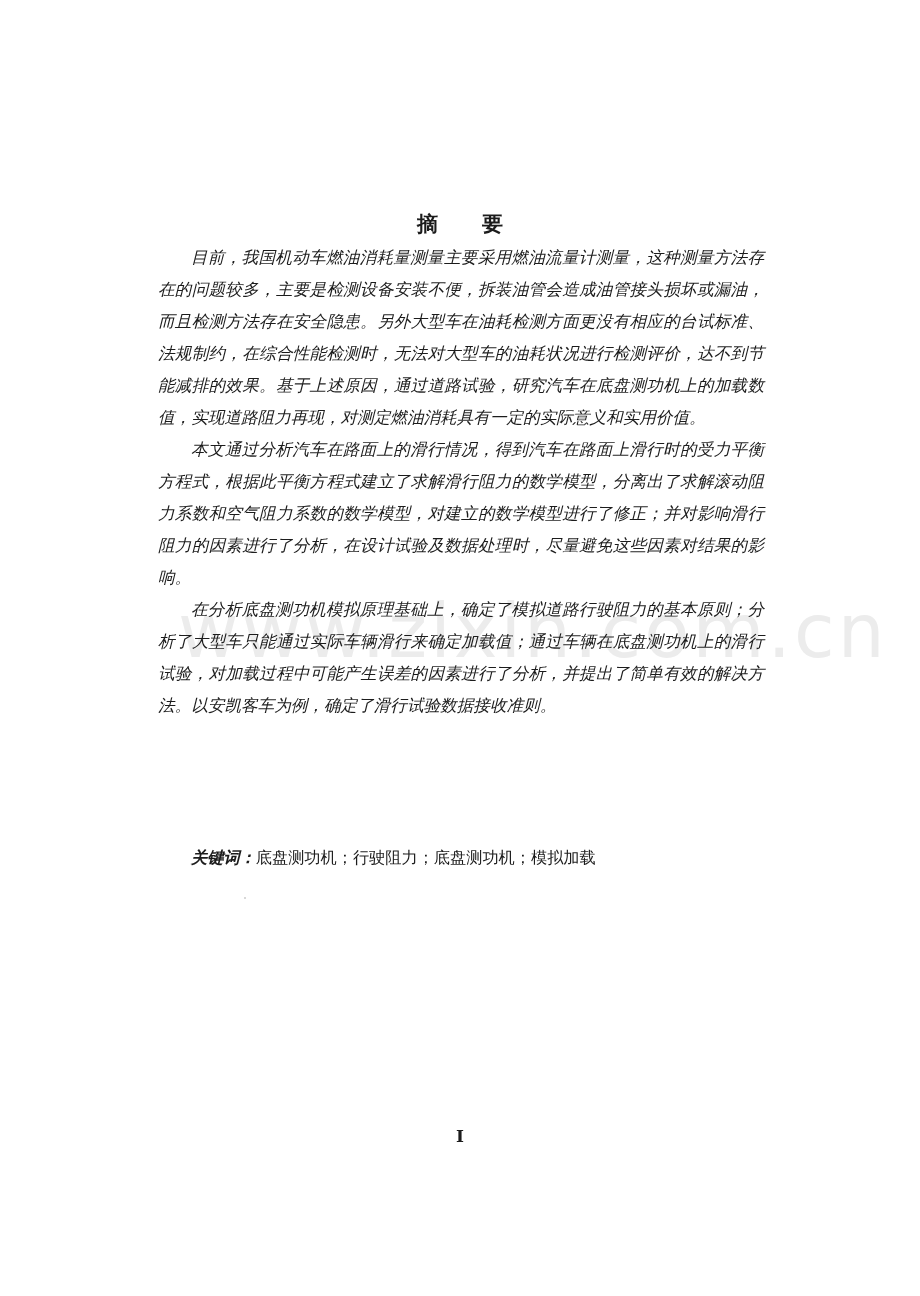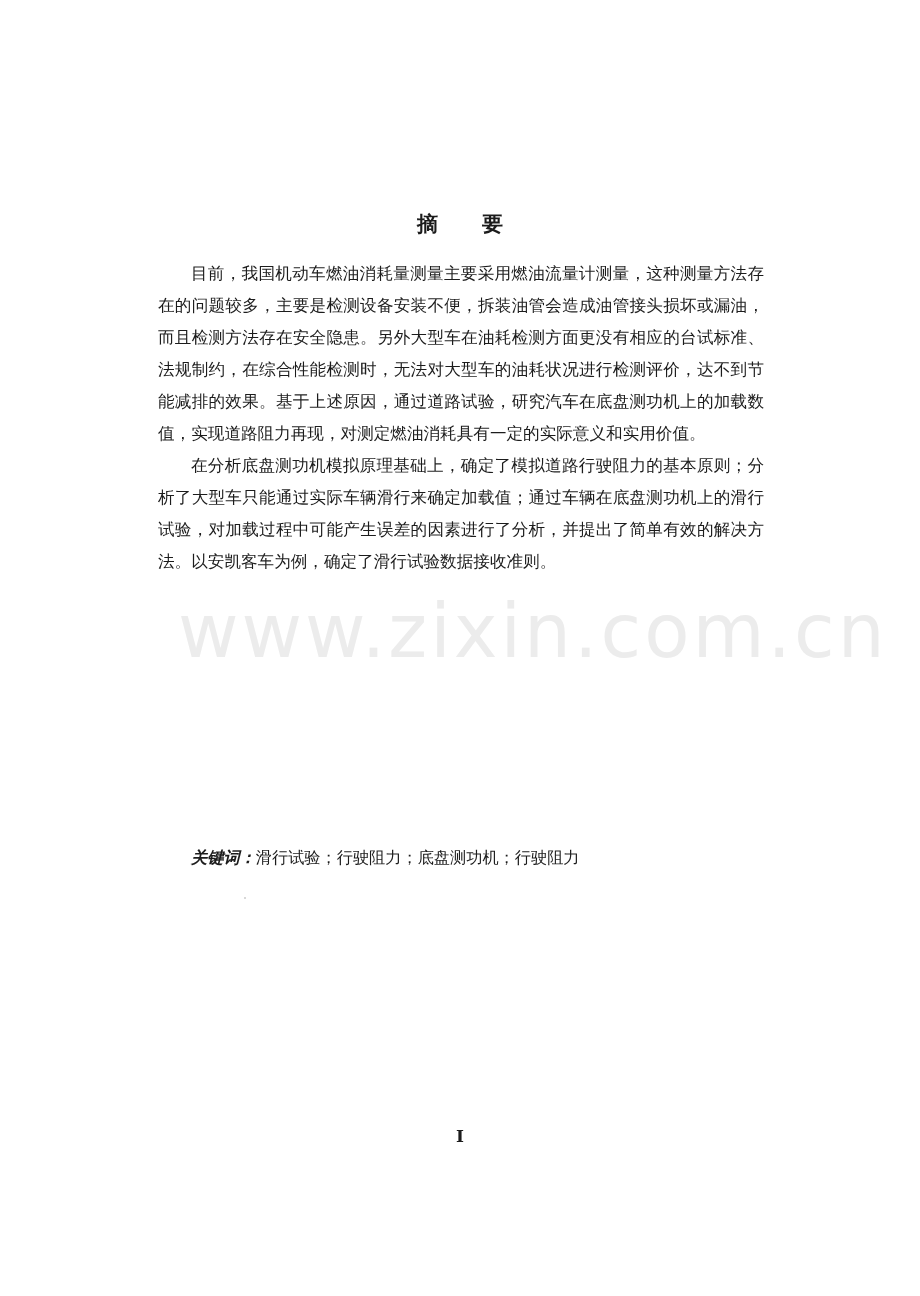--- a/index.html
+++ b/index.html
@@ -48,26 +48,27 @@
     }
     .title span {
       display: inline-block;
     }
     .title .gap {
       width: 44px;
     }
     .body-text {
       position: absolute;
       left: 158px;
-      top: 258px;
+      top: 242px;
       width: 606px;
       font-size: 16.6px;
       line-height: 32px;
       text-align: justify;
       z-index: 1;
+      font-style: italic;
     }
     .body-text p {
       margin: 0;
       text-indent: 33px;
     }
     .keywords {
       position: absolute;
       left: 191px;
       top: 844px;
       font-size: 16.2px;
@@ -104,24 +105,25 @@
 <div class="page">
 
   <div class="watermark">www.zixin.com.cn</div>
 
   <div class="title">
     <span>摘</span><span class="gap"></span><span>要</span>
   </div>
 
   <div class="body-text">
     <p>目前，我国机动车燃油消耗量测量主要采用燃油流量计测量，这种测量方法存在的问题较多，主要是检测设备安装不便，拆装油管会造成油管接头损坏或漏油，而且检测方法存在安全隐患。另外大型车在油耗检测方面更没有相应的台试标准、法规制约，在综合性能检测时，无法对大型车的油耗状况进行检测评价，达不到节能减排的效果。基于上述原因，通过道路试验，研究汽车在底盘测功机上的加载数值，实现道路阻力再现，对测定燃油消耗具有一定的实际意义和实用价值。</p>
+    <p>本文通过分析汽车在路面上的滑行情况，得到汽车在路面上滑行时的受力平衡方程式，根据此平衡方程式建立了求解滑行阻力的数学模型，分离出了求解滚动阻力系数和空气阻力系数的数学模型，对建立的数学模型进行了修正；并对影响滑行阻力的因素进行了分析，在设计试验及数据处理时，尽量避免这些因素对结果的影响。</p>
     <p>在分析底盘测功机模拟原理基础上，确定了模拟道路行驶阻力的基本原则；分析了大型车只能通过实际车辆滑行来确定加载值；通过车辆在底盘测功机上的滑行试验，对加载过程中可能产生误差的因素进行了分析，并提出了简单有效的解决方法。以安凯客车为例，确定了滑行试验数据接收准则。</p>
   </div>
 
   <div class="keywords">
-    <span class="kw-label">关键词：</span><span>滑行试验；行驶阻力；底盘测功机；行驶阻力</span>
+    <span class="kw-label">关键词：</span><span>底盘测功机；行驶阻力；底盘测功机；模拟加载</span>
   </div>
 
   <div class="speck"></div>
 
   <div class="page-number">I</div>
 
 </div>
 
 </body></html>

